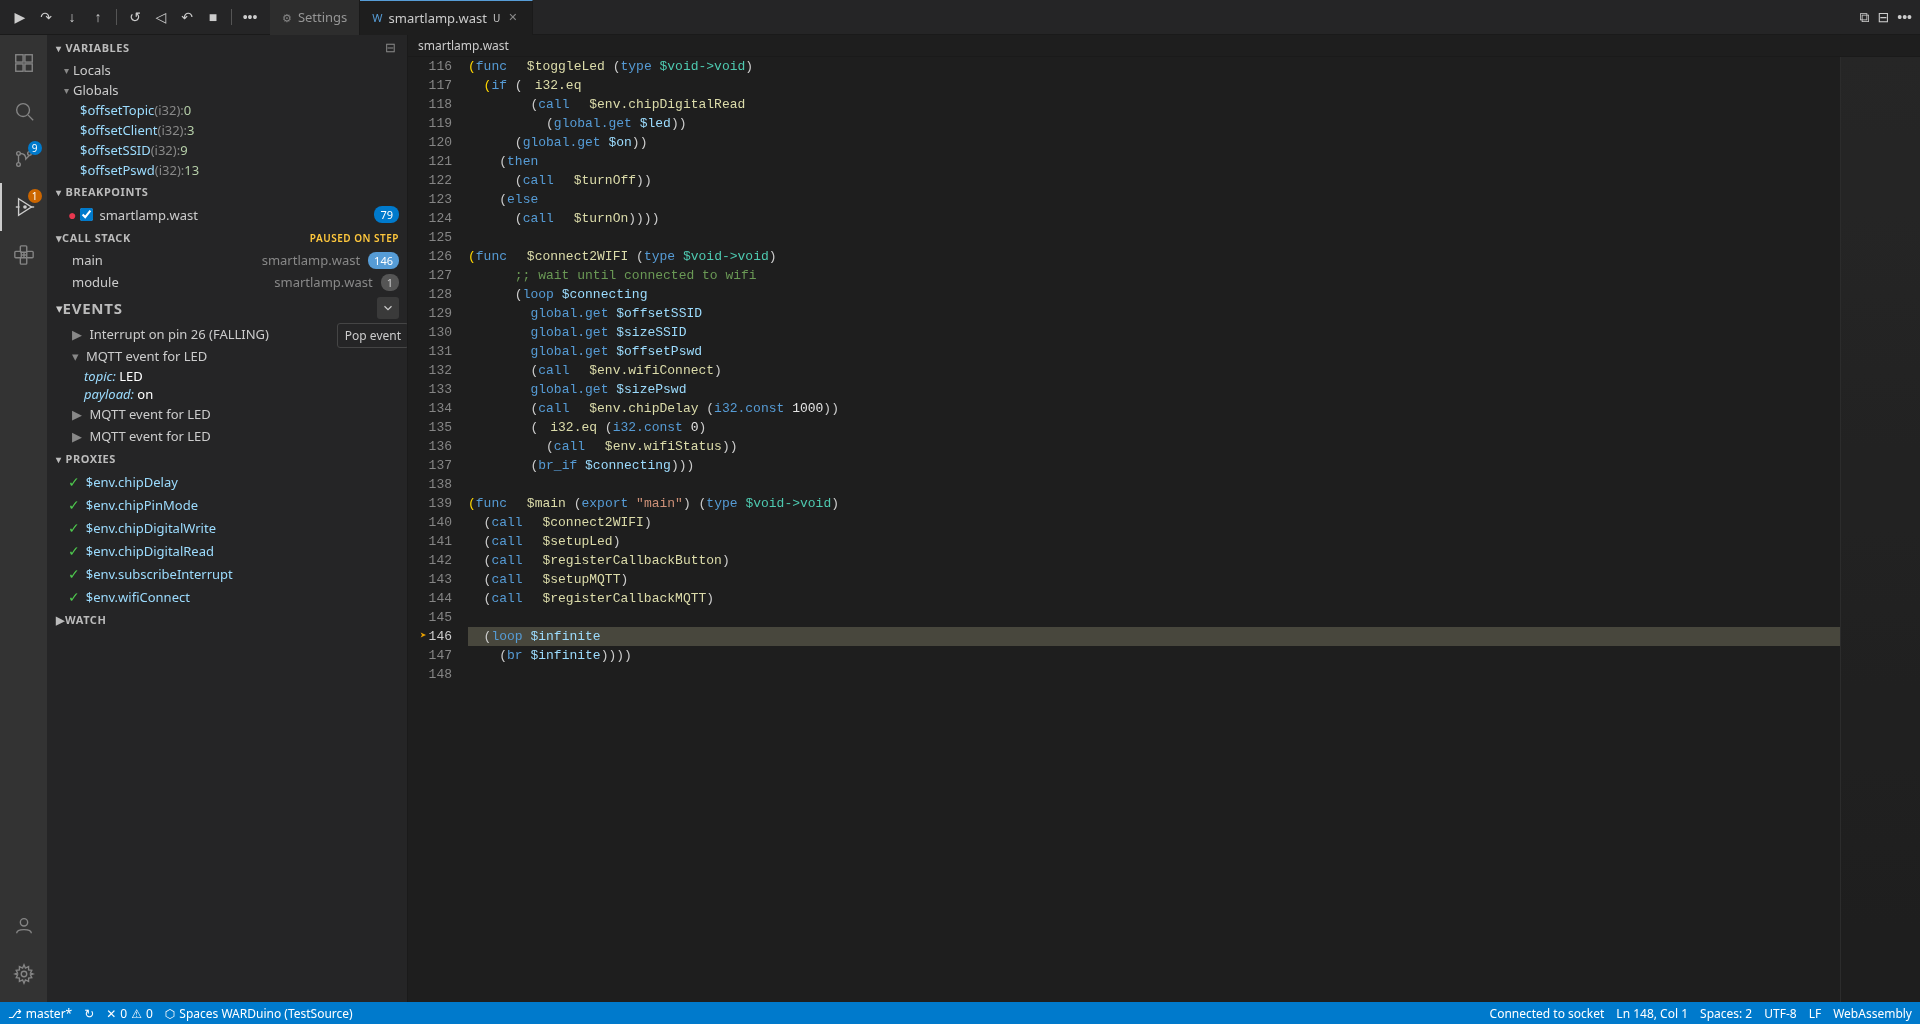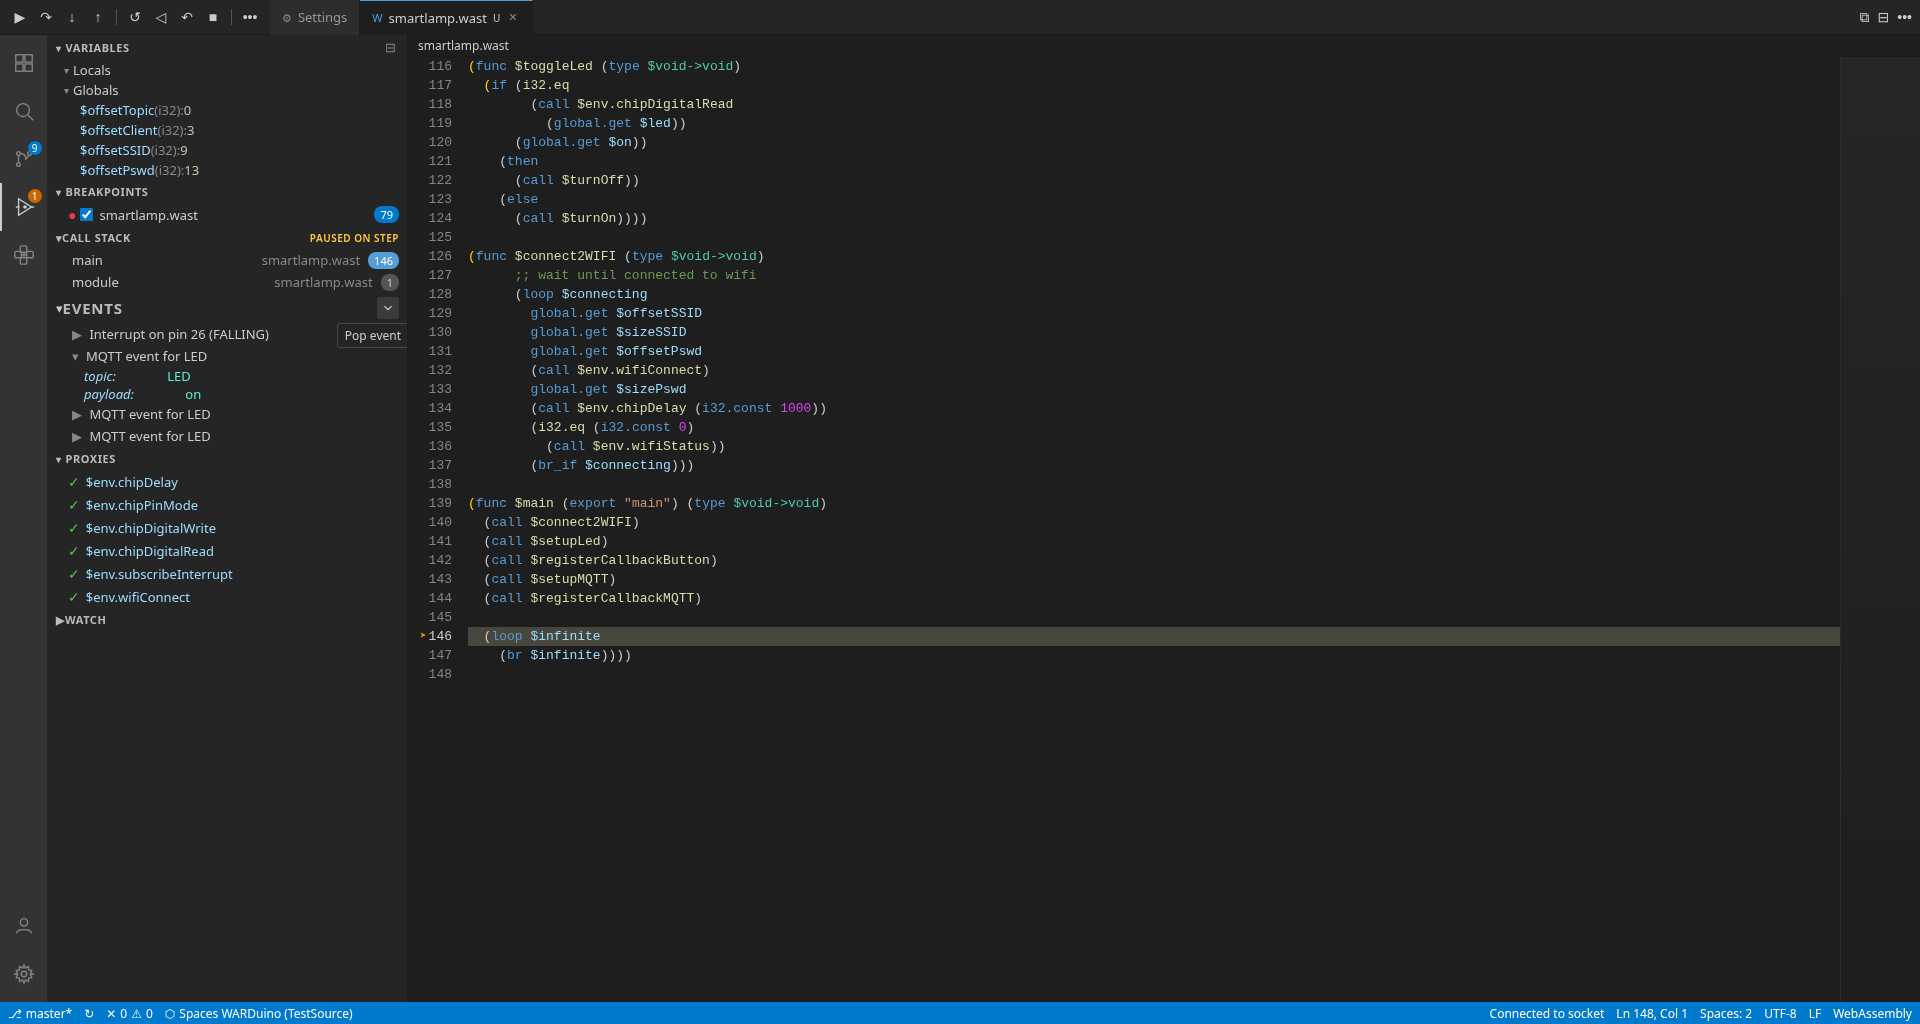--- a/index.html
+++ b/index.html
@@ -234,21 +234,21 @@
     }
 
     
     .event-item {
       padding: 2px 8px 2px 24px;
       font-size: 13px;
       cursor: pointer;
     }
     .event-sub { padding-left: 36px; color: #888; }
     .event-sub span.key { color: #9cdcfe; font-style: italic; }
-    .event-sub span.val { color: #5eead4; margin-left: 48px; }
+    .event-sub span.val { color: #ffffff; }
 
     
     .proxy-item {
       display: flex; align-items: center;
       padding: 2px 8px 2px 20px;
       font-size: 13px;
     }
     .proxy-icon { color: #4ec94e; margin-right: 6px; font-size: 14px; }
     .proxy-name { color: #9cdcfe; }
 
@@ -312,23 +312,23 @@
     .code-line {
       display: block;
       height: 19px;
       white-space: pre;
       padding-right: 20px;
     }
     .code-line.current-exec { background: #fffbc740; }
 
     
     .kw { color: #569cd6; }
-    .fn { color: #dcdcaa; }
+    .fn { color: #dcdcaa; margin-left: 12px; }
     .str { color: #ce9178; }
-    .num { color: #d946ef; margin-top: 27px; }
+    .num { color: #e5e5e5; margin-top: 27px; }
     .cm { color: #6a9955; }
     .var { color: #9cdcfe; }
     .op { color: #cccccc; }
     .paren { color: #ffd700; }
     .type { color: #4ec9b0; }
 
     
     .minimap {
       width: 80px;
       background: #1e1e1e;

